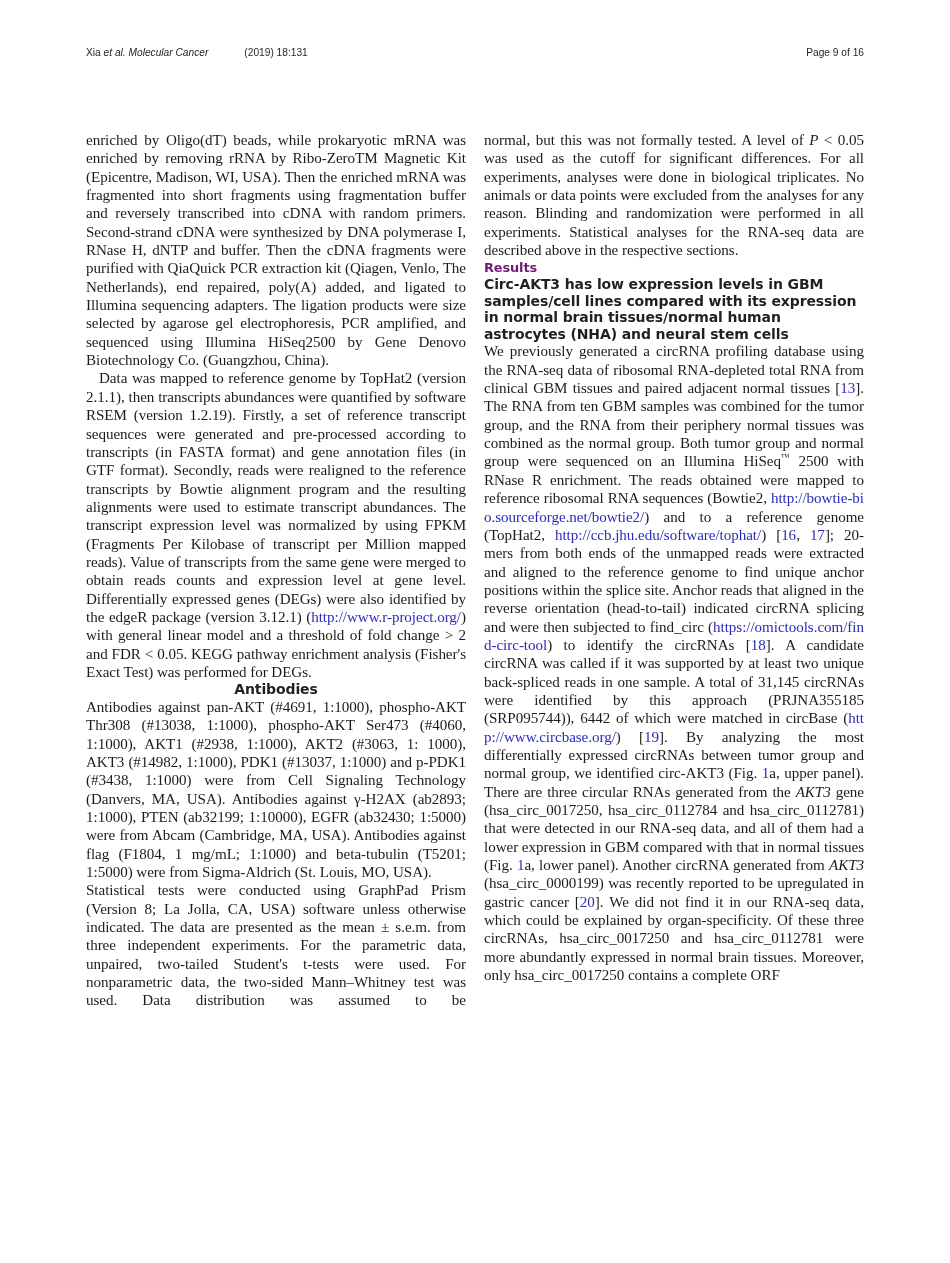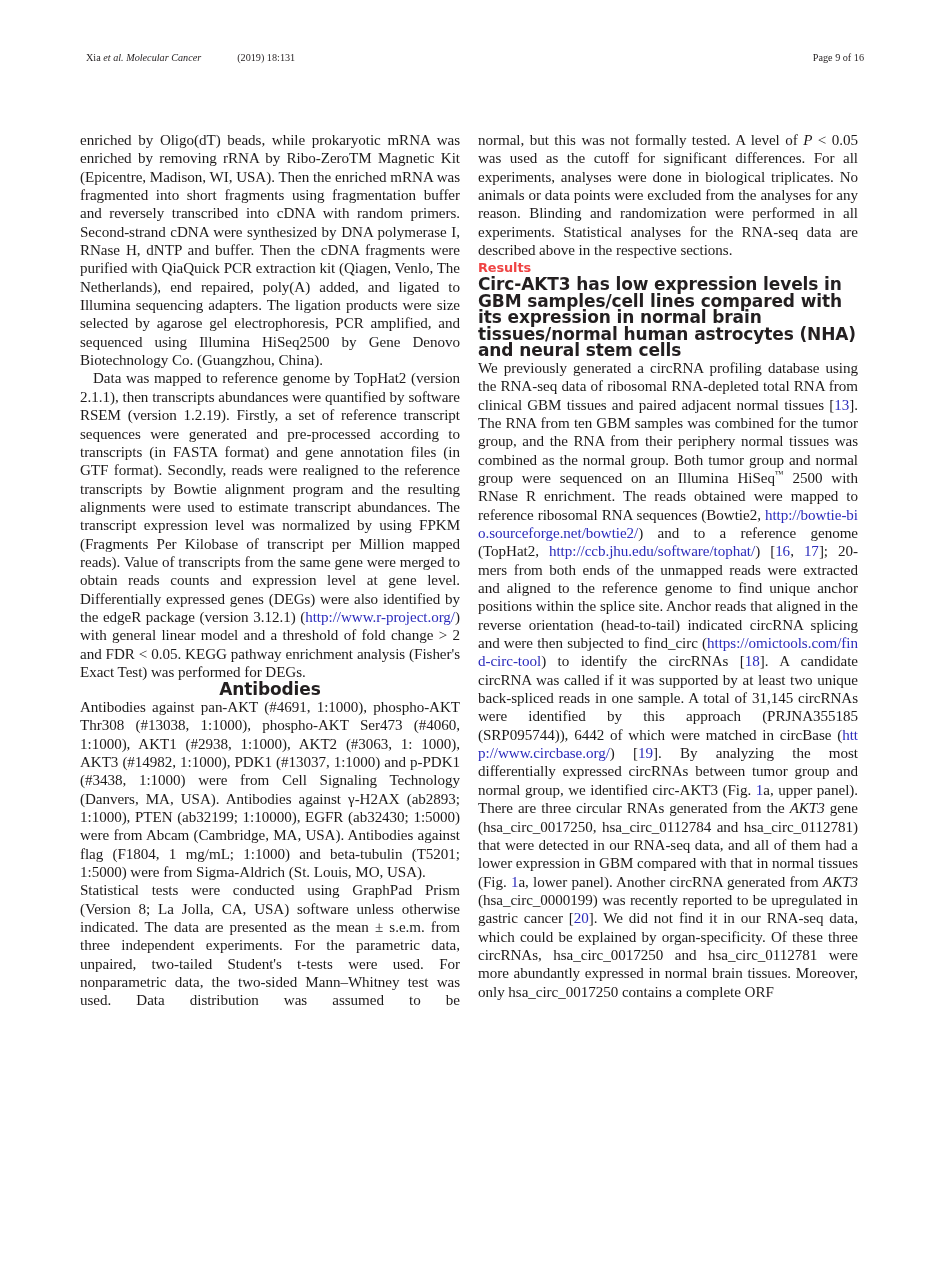--- a/index.html
+++ b/index.html
@@ -16,46 +16,45 @@
     overflow: hidden;
   }
 
   
   .running-head {
     position: absolute;
     top: 47px;
     left: 86px;
     right: 86px;
     height: 16px;
-    font-family: Liberation Serif, serif;
+    font-family: Liberation Sans, sans-serif;
     font-size: 10.2px;
     color: #231f20;
     display: flex;
-    align-items: flex-end;
+    align-items: flex-start;
     white-space: nowrap;
   }
   .rh-left { display: inline-block; }
   .rh-left .nm { font-style: normal; }
   .rh-left .it { font-style: italic; }
   .rh-issue {
     display: inline-block;
     margin-left: 36px;
     font-style: normal;
-    margin-top: 39px;
   }
   .rh-right {
     margin-left: auto;
     font-style: normal;
   }
 
   
   .page-body {
     position: absolute;
     top: 131px;
-    left: 80px;
+    left: 86px;
     width: 778px;
     height: 1090px;
   }
   .col {
     position: absolute;
     top: 0;
     width: 380px;
     height: 1090px;
   }
   .col-left  { left: 0; }
@@ -81,28 +80,28 @@
     width: 100%;
   }
   p.para.nostretch::after { content: none; }
 
   h2.sec-head {
     margin: 0;
     font-family: "DejaVu Sans", sans-serif;
     font-weight: bold;
     font-size: 12.9px;
     line-height: 17px;
-    color: #ef4444;
+    color: #701a75;
     letter-spacing: -0.1px;
   }
   h3.sub-head {
     margin: 0;
     font-family: "DejaVu Sans", sans-serif;
     font-weight: bold;
-    font-size: 17px;
+    font-size: 14px;
     line-height: 16.6px;
     color: #231f20;
     letter-spacing: -0.12px;
   }
   h3.sub-head.multi { line-height: 16.5px; }
 
   .gap-before-head { margin-top: 17px; text-align: center; }
   .gap-after-head  { margin-top: 0px; }
   .gap-results     { margin-top: 19px; }
 

